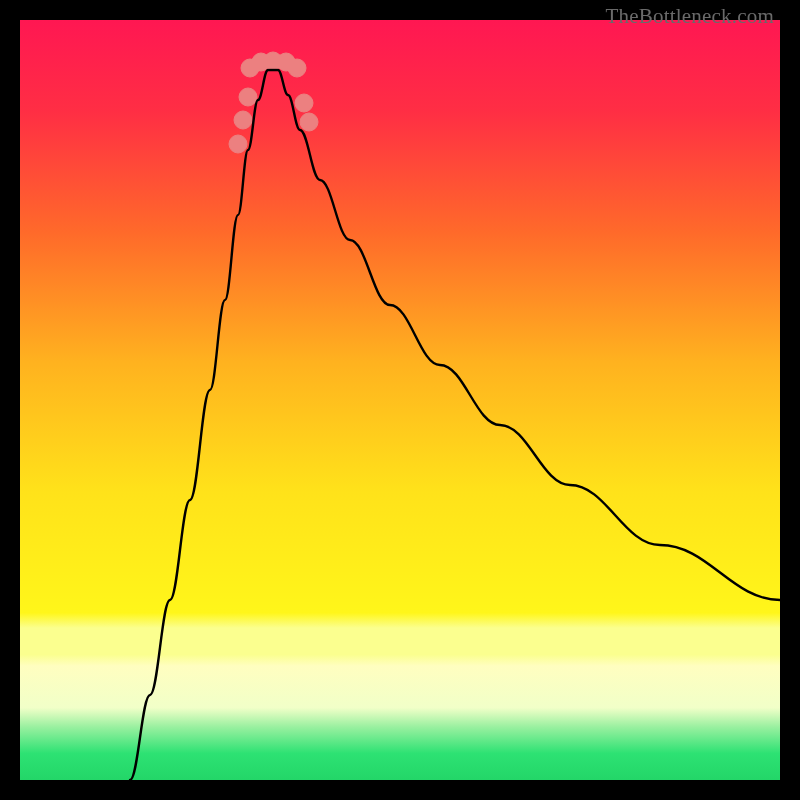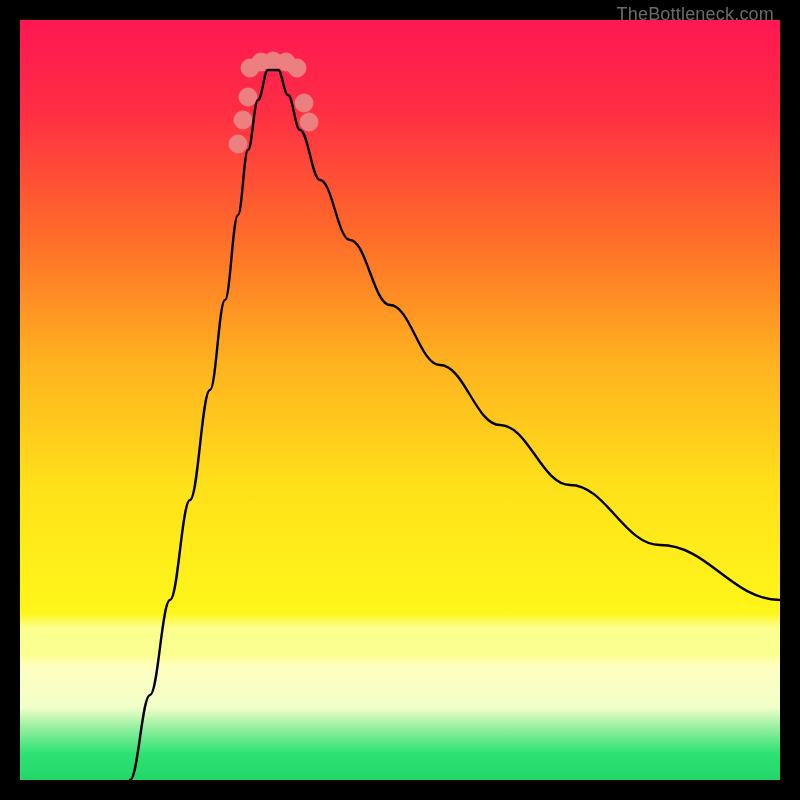--- a/index.html
+++ b/index.html
@@ -19,22 +19,22 @@
     overflow: hidden;
   }
   .gradient {
     position: absolute;
     inset: 0;
   }
   .watermark {
     position: absolute;
     top: 4px;
     right: 26px;
-    font-family: Liberation Sans, sans-serif;
-    font-size: 18px;
+    font-family: Liberation Serif, serif;
+    font-size: 21px;
     color: #6a6a6a;
     letter-spacing: 0.2px;
     font-weight: 500;
   }
   svg.curve {
     position: absolute;
     inset: 0;
   }
   .marker {
     fill: #ec8080;

